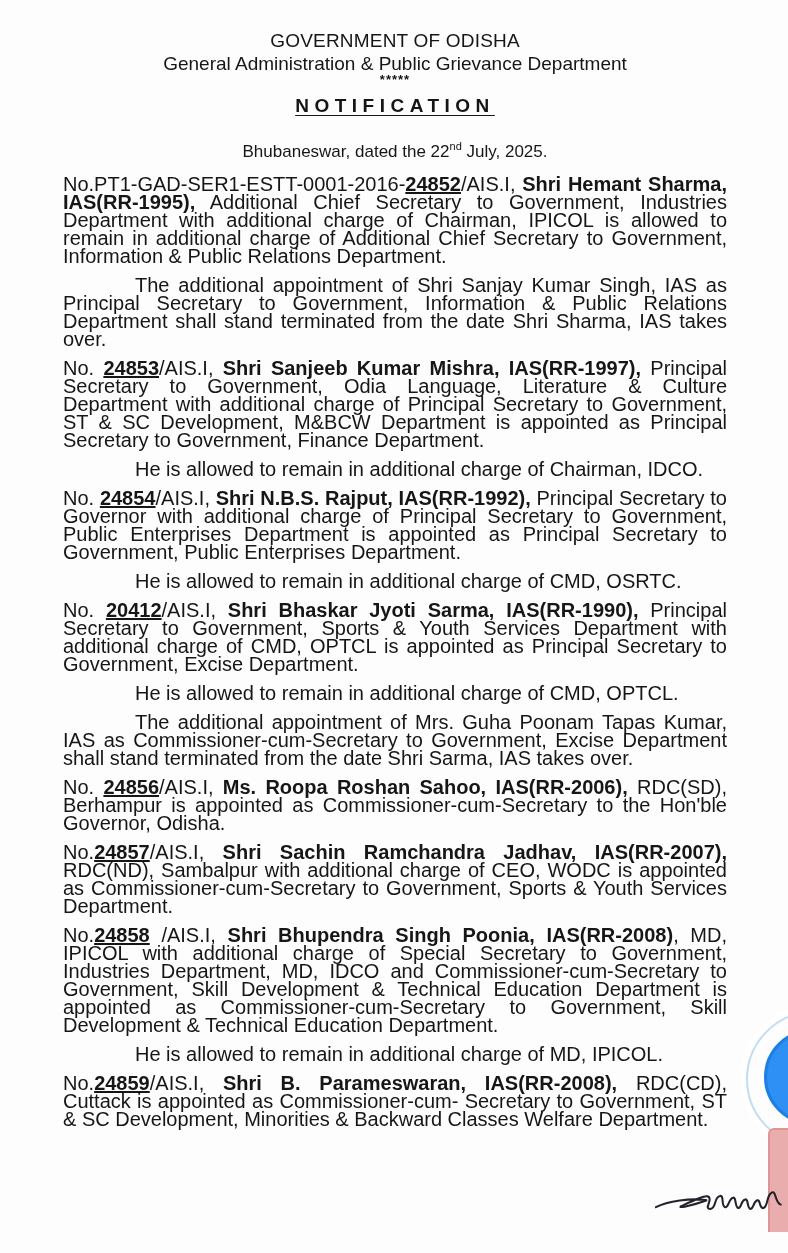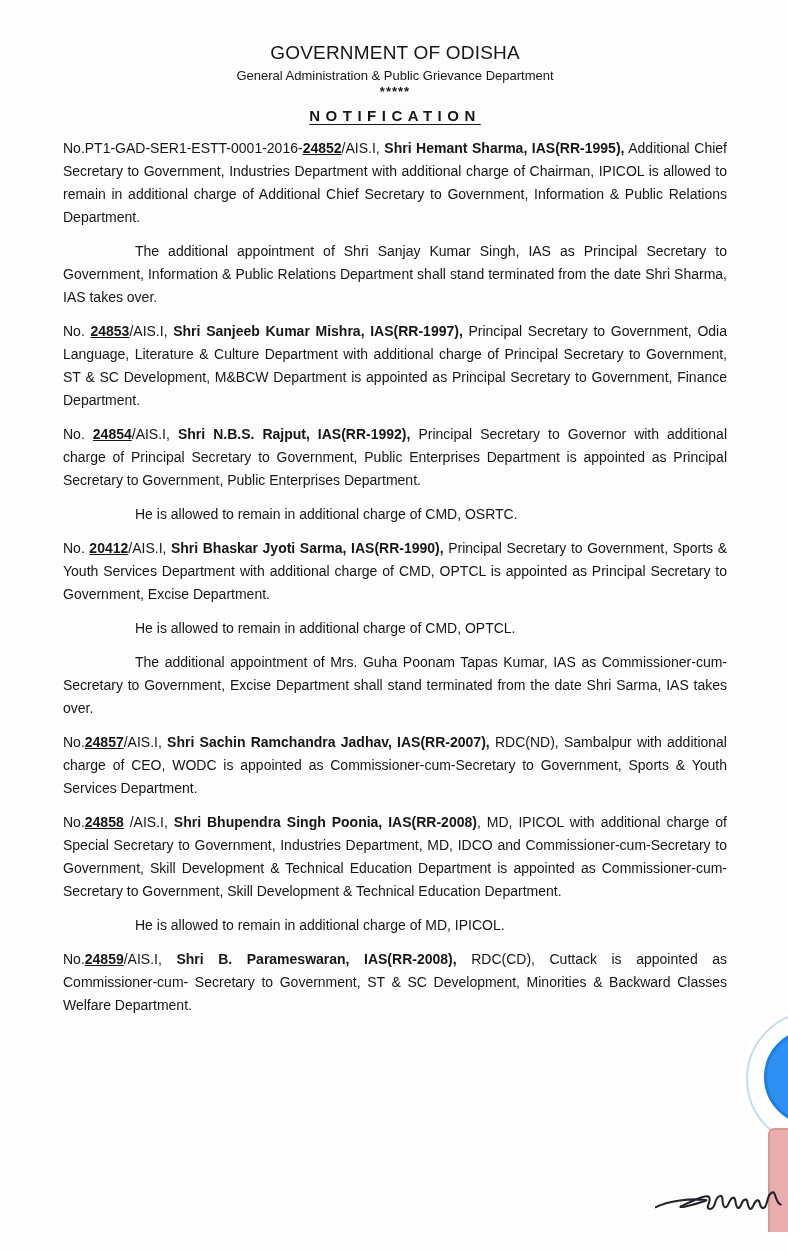--- a/index.html
+++ b/index.html
@@ -9,50 +9,50 @@
     font-family:"Liberation Sans","DejaVu Sans",sans-serif;
   }
   .page{
     position:relative;
     width:788px;height:1253px;
     background:#fdfdfd;
     overflow:hidden;
     color:#161616;
   }
   .inner{
-    padding:42px 61px 0 63px;
+    padding:30px 61px 0 63px;
   }
   
   .hdr{text-align:center;}
   .org{
     font-size:19px;line-height:22px;letter-spacing:.2px;
     font-weight:500;
   }
   .dept{
-    font-size:13px;line-height:21px;margin-top:1px;
+    font-size:19px;line-height:21px;margin-top:1px;
   }
   .stars{
     font-size:13px;line-height:12px;font-weight:bold;letter-spacing:1px;
   }
   .notif{
     margin-top:9px;
-    font-size:15px;font-weight:bold;letter-spacing:5.5px;
+    font-size:19px;font-weight:bold;letter-spacing:5.5px;
     text-decoration:underline;
     text-underline-offset:3px;
   }
   .dateline{
     margin-top:19px;
     font-size:17px;line-height:20px;
   }
   .dateline sup{font-size:11px;}
   
   .docbody{
     margin-top:13px;
-    font-size:14px;
-    line-height:23px;
+    font-size:20px;
+    line-height:18px;
   }
   .para{
     margin:0 0 11px 0;
     text-align:justify;
   }
   .para.indent{text-indent:72px;}
   .para:last-child{margin-bottom:0;}
   .b{font-weight:bold;}
   .u{text-decoration:underline;}
   
@@ -94,31 +94,34 @@
 </head>
 <body>
 
 <div class="page">
   <div class="inner">
     <div class="hdr">
       <div class="org">GOVERNMENT OF ODISHA</div>
       <div class="dept">General Administration &amp; Public Grievance Department</div>
       <div class="stars">*****</div>
       <div class="notif">NOTIFICATION</div>
+      <div class="dateline"><span>Bhubaneswar, dated the 22</span><sup>nd</sup><span> July, 2025.</span></div>
     </div>
 
     <div class="docbody" id="doc-body">
         <p class="para"><span>No.PT1-GAD-SER1-ESTT-0001-2016-</span><span class="b u">24852</span><span>/AIS.I, </span><span class="b">Shri Hemant Sharma, IAS(RR-1995),</span><span> Additional Chief Secretary to Government, Industries Department with additional charge of Chairman, IPICOL is allowed to remain in additional charge of Additional Chief Secretary to Government, Information &amp; Public Relations Department.</span></p>
         <p class="para indent"><span>The additional appointment of Shri Sanjay Kumar Singh, IAS as Principal Secretary to Government, Information &amp; Public Relations Department shall stand terminated from the date Shri Sharma, IAS takes over.</span></p>
         <p class="para"><span>No. </span><span class="b u">24853</span><span>/AIS.I, </span><span class="b">Shri Sanjeeb Kumar Mishra, IAS(RR-1997),</span><span> Principal Secretary to Government, Odia Language, Literature &amp; Culture Department with additional charge of Principal Secretary to Government, ST &amp; SC Development, M&amp;BCW Department is appointed as Principal Secretary to Government, Finance Department.</span></p>
+        <p class="para indent"><span>He is allowed to remain in additional charge of Chairman, IDCO.</span></p>
         <p class="para"><span>No. </span><span class="b u">24854</span><span>/AIS.I, </span><span class="b">Shri N.B.S. Rajput, IAS(RR-1992),</span><span> Principal Secretary to Governor with additional charge of Principal Secretary to Government, Public Enterprises Department is appointed as Principal Secretary to Government, Public Enterprises Department.</span></p>
         <p class="para indent"><span>He is allowed to remain in additional charge of CMD, OSRTC.</span></p>
         <p class="para"><span>No. </span><span class="b u">20412</span><span>/AIS.I, </span><span class="b">Shri Bhaskar Jyoti Sarma, IAS(RR-1990),</span><span> Principal Secretary to Government, Sports &amp; Youth Services Department with additional charge of CMD, OPTCL is appointed as Principal Secretary to Government, Excise Department.</span></p>
         <p class="para indent"><span>He is allowed to remain in additional charge of CMD, OPTCL.</span></p>
         <p class="para indent"><span>The additional appointment of Mrs. Guha Poonam Tapas Kumar, IAS as Commissioner-cum-Secretary to Government, Excise Department shall stand terminated from the date Shri Sarma, IAS takes over.</span></p>
+        <p class="para"><span>No. </span><span class="b u">24856</span><span>/AIS.I, </span><span class="b">Ms. Roopa Roshan Sahoo, IAS(RR-2006),</span><span> RDC(SD), Berhampur is appointed as Commissioner-cum-Secretary to the Hon'ble Governor, Odisha.</span></p>
         <p class="para"><span>No.</span><span class="b u">24857</span><span>/AIS.I, </span><span class="b">Shri Sachin Ramchandra Jadhav, IAS(RR-2007),</span><span> RDC(ND), Sambalpur with additional charge of CEO, WODC is appointed as Commissioner-cum-Secretary to Government, Sports &amp; Youth Services Department.</span></p>
         <p class="para"><span>No.</span><span class="b u">24858</span><span> /AIS.I, </span><span class="b">Shri Bhupendra Singh Poonia, IAS(RR-2008)</span><span>, MD, IPICOL with additional charge of Special Secretary to Government, Industries Department, MD, IDCO and Commissioner-cum-Secretary to Government, Skill Development &amp; Technical Education Department is appointed as Commissioner-cum-Secretary to Government, Skill Development &amp; Technical Education Department.</span></p>
         <p class="para indent"><span>He is allowed to remain in additional charge of MD, IPICOL.</span></p>
         <p class="para"><span>No.</span><span class="b u">24859</span><span>/AIS.I, </span><span class="b">Shri B. Parameswaran, IAS(RR-2008),</span><span> RDC(CD), Cuttack is appointed as Commissioner-cum- Secretary to Government, ST &amp; SC Development, Minorities &amp; Backward Classes Welfare Department.</span></p>
       </div>
   </div>
 
   <div class="blue-ring"></div>
   <div class="blue-circle"></div>
   <div class="pink-rect"></div>

